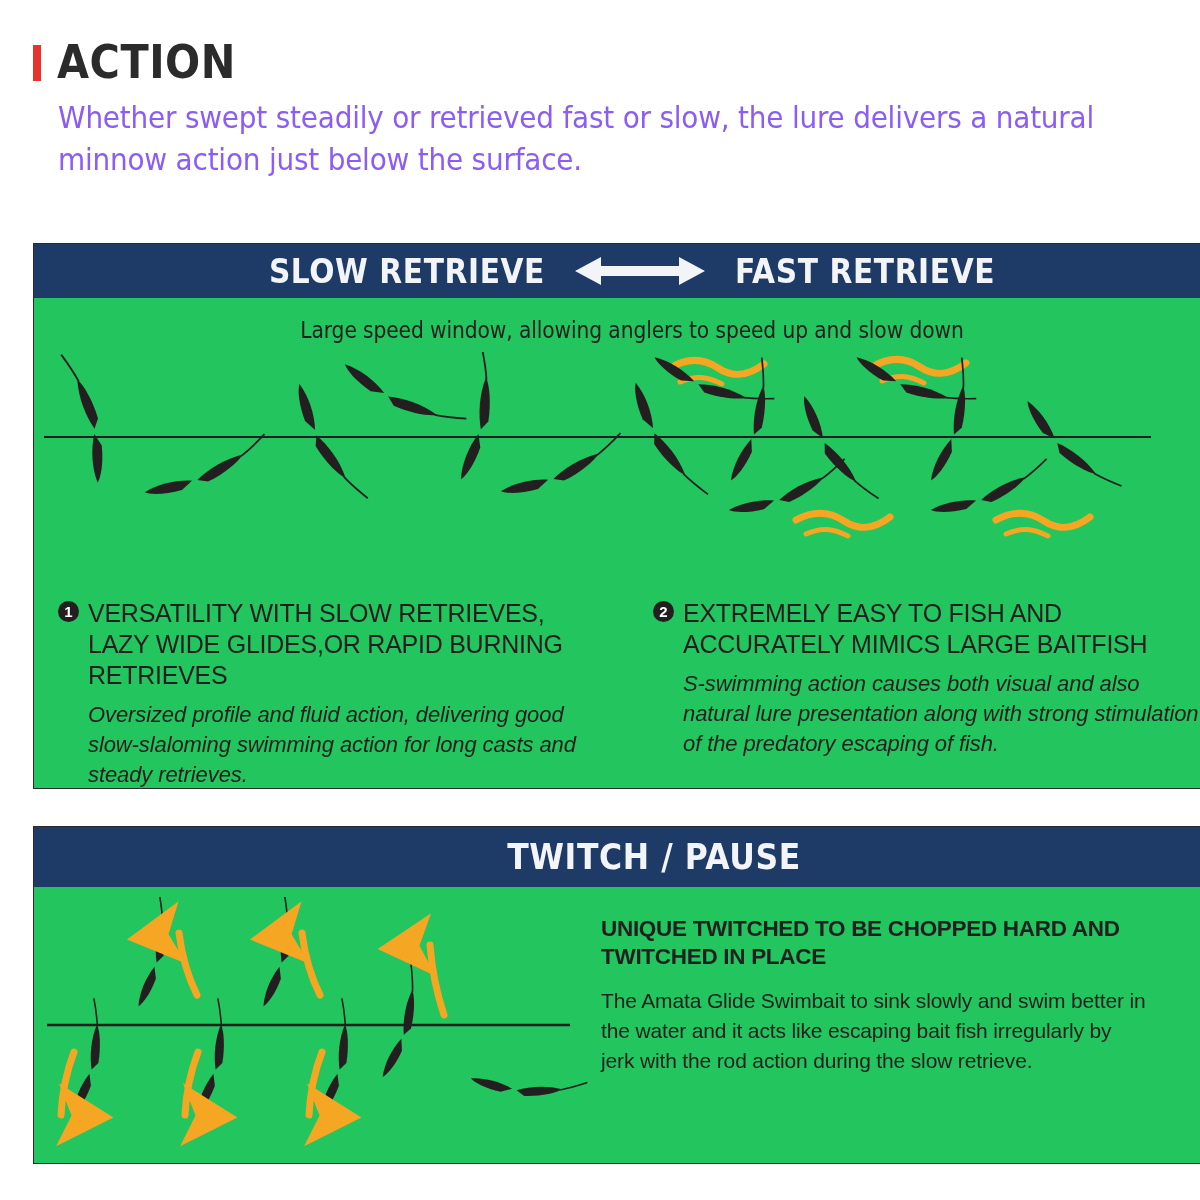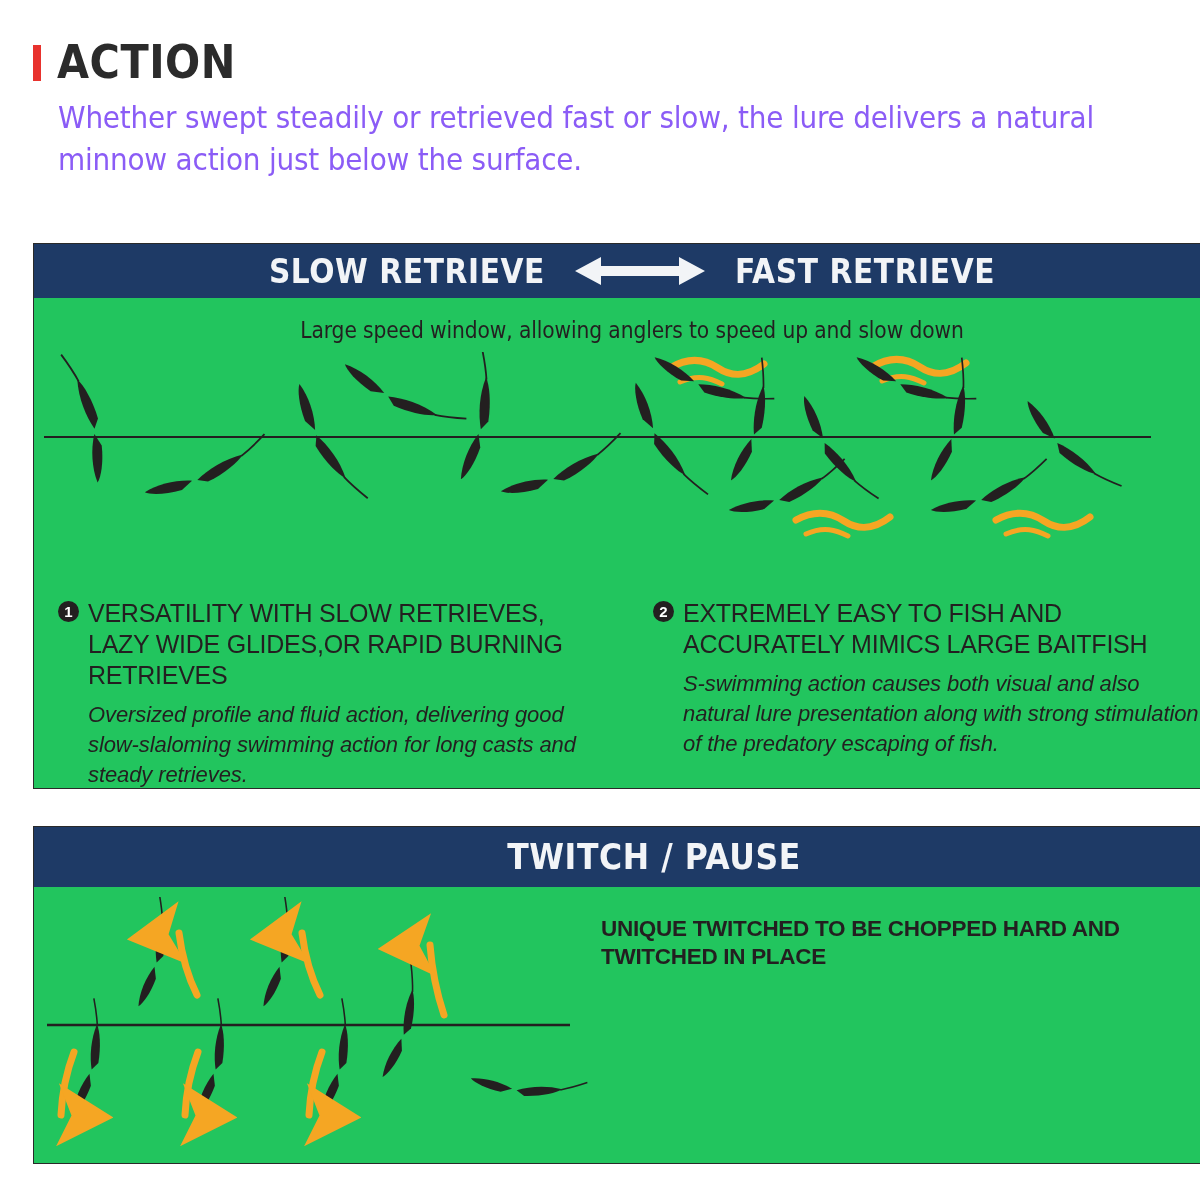--- a/index.html
+++ b/index.html
@@ -334,17 +334,18 @@
         <use href="#lure2" transform="translate(360,140) rotate(200) scale(0.92)"></use>
         <path d="M402,118 C 394,94 390,74 388,48" stroke="#f5a623" stroke-width="7" fill="none" marker-end="url(#ahUp)" stroke-linecap="round"></path>
         <use href="#lure2" transform="translate(296,175) rotate(196) scale(0.92)"></use>
         <path d="M280,155 C 272,176 268,196 267,218" stroke="#f5a623" stroke-width="7" fill="none" marker-end="url(#ahDn)" stroke-linecap="round"></path>
 
         <use href="#lure2" transform="translate(472,192) rotate(278) scale(0.92)"></use>
       </svg>
 
       <div class="twitch-text">
         <div class="twitch-title">UNIQUE TWITCHED TO BE CHOPPED HARD AND TWITCHED IN PLACE</div>
+        <div class="twitch-body">The Amata Glide Swimbait to sink slowly and swim better in the water and it acts like escaping bait fish irregularly by jerk with the rod action during the slow retrieve.</div>
       </div>
     </div>
   </div>
 
 </div>
 
 </body></html>

